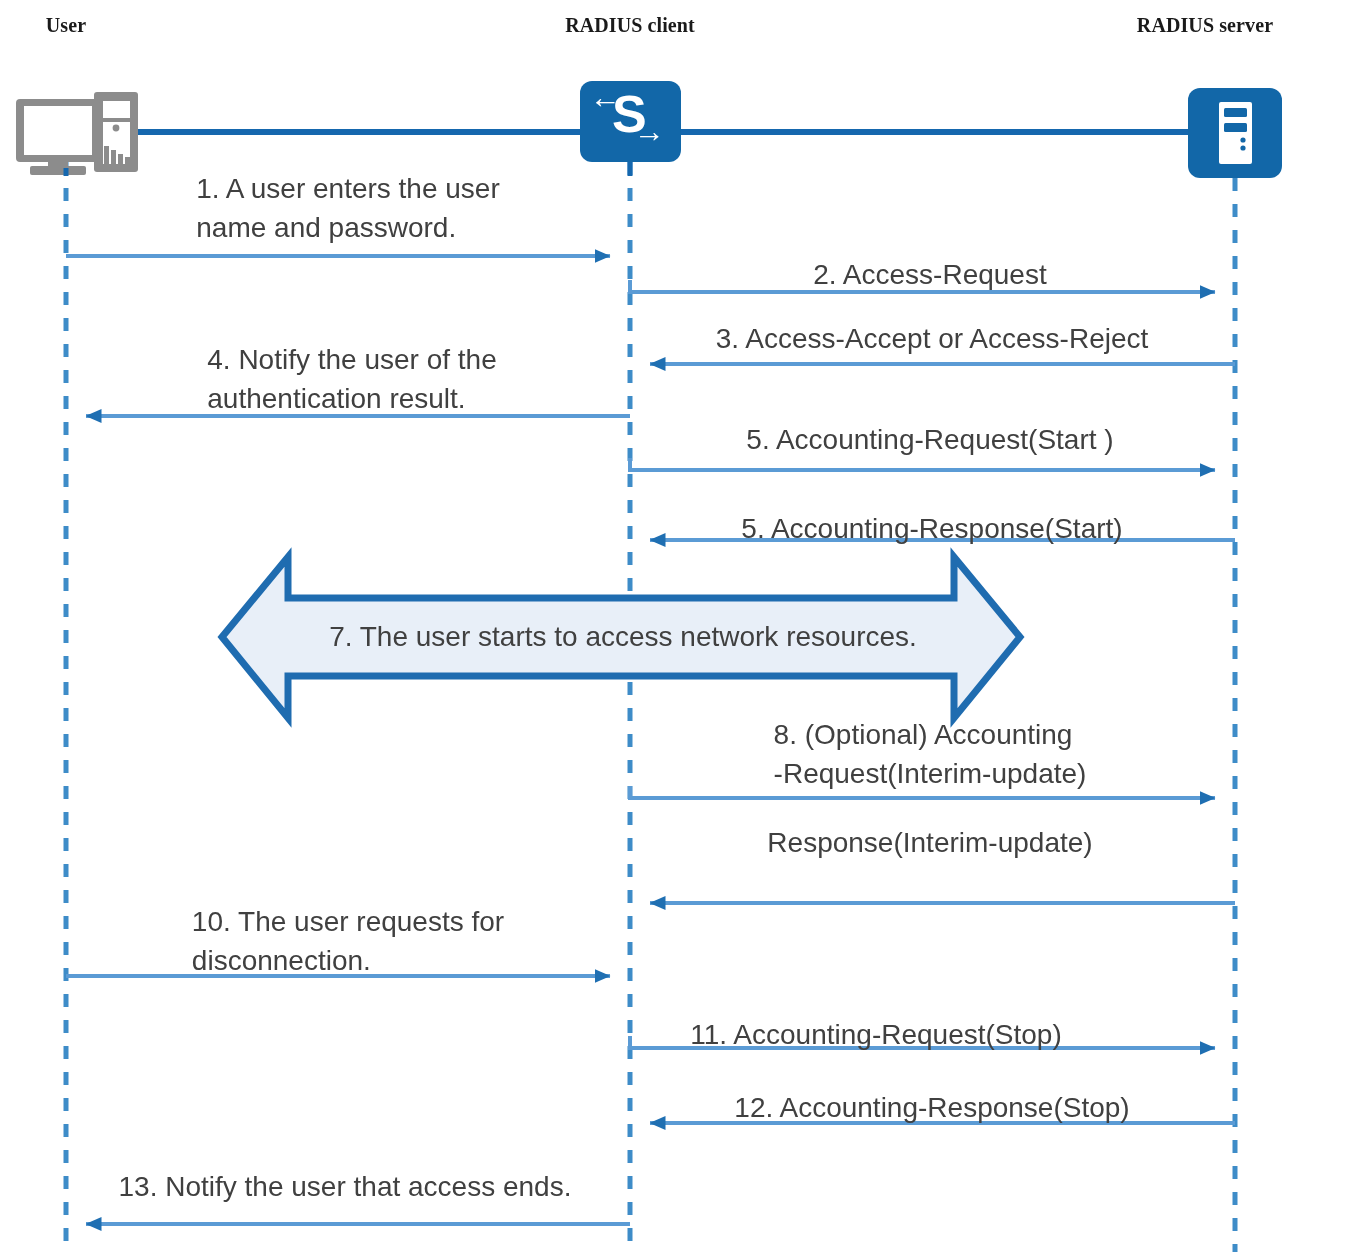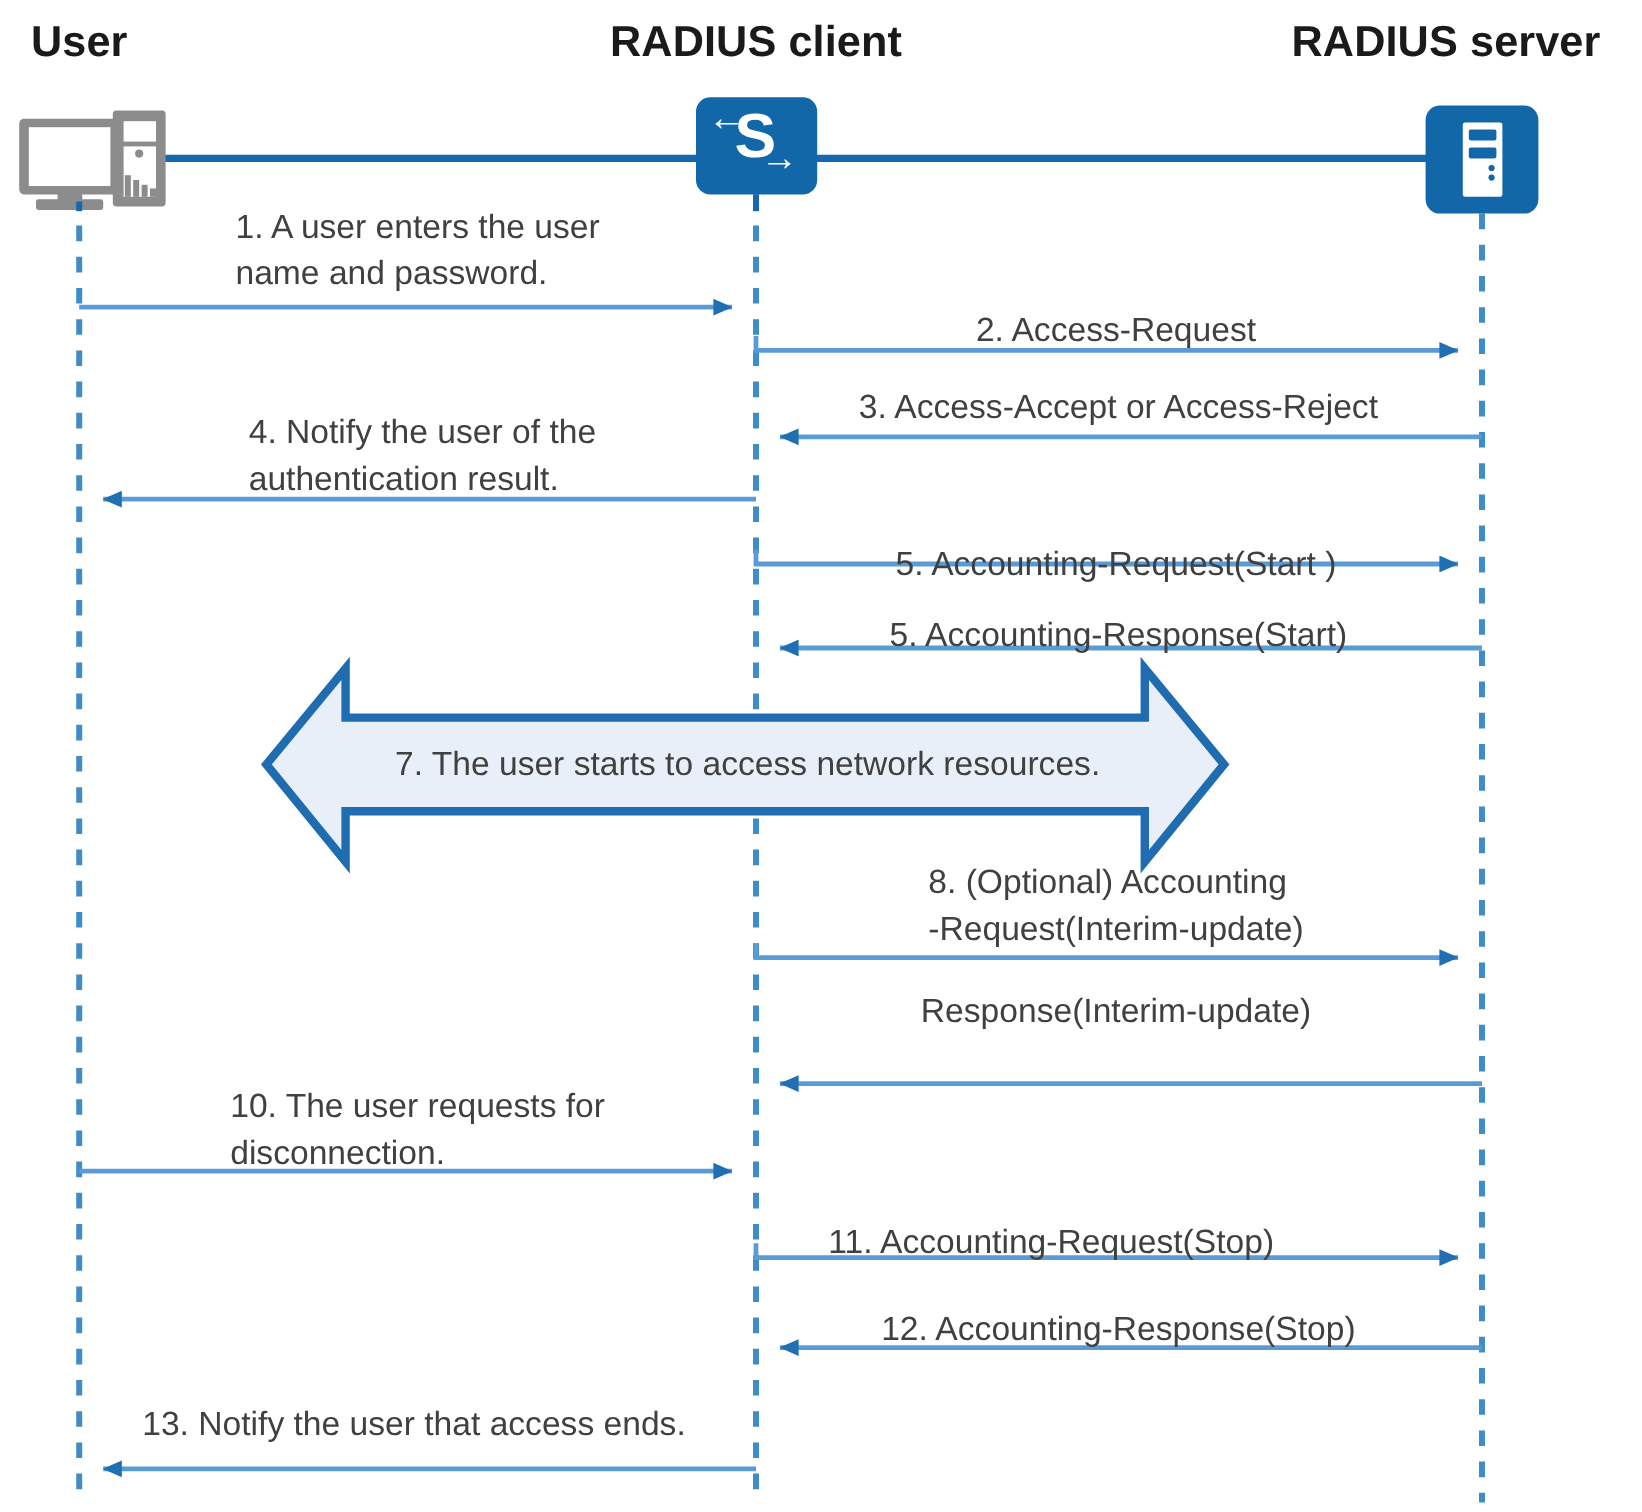--- a/index.html
+++ b/index.html
@@ -21,23 +21,23 @@
   }
   #diagram-svg {
     position: absolute;
     left: 0;
     top: 0;
     width: 1368px;
     height: 1260px;
   }
   .lane-title {
     position: absolute;
-    font-family: Liberation Sans, sans-serif;
+    font-family: Liberation Serif, serif;
     font-weight: bold;
-    font-size: 36px;
+    font-size: 20px;
     color: #1a1a1a;
     white-space: nowrap;
     transform: translateX(-50%);
     letter-spacing: 0.1px;
   }
   .msg-label {
     position: absolute;
     font-family: "Liberation Sans", sans-serif;
     font-size: 28px;
     color: #404040;
@@ -198,21 +198,21 @@
 
   <div class="msg-label" style="left:932px; top:320px;">
     <div>3. Access-Accept or Access-Reject</div>
   </div>
 
   <div class="msg-label two-line" style="left:352px; top:341px;">
     <div>4. Notify the user of the</div>
     <div>authentication result.</div>
   </div>
 
-  <div class="msg-label" style="left:930px; top:451px;">
+  <div class="msg-label" style="left:930px; top:421px;">
     <div>5. Accounting-Request(Start )</div>
   </div>
 
   <div class="msg-label" style="left:932px; top:510px;">
     <div>5. Accounting-Response(Start)</div>
   </div>
 
   <div class="msg-label two-line" style="left:930px; top:716px;">
     <div>8. (Optional) Accounting</div>
     <div>-Request(Interim-update)</div>

